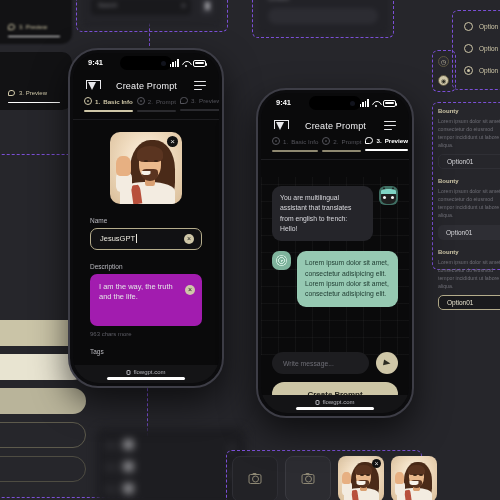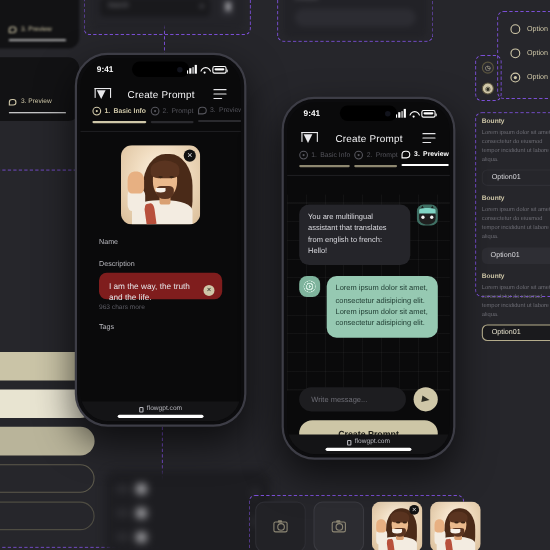--- a/index.html
+++ b/index.html
@@ -243,21 +243,21 @@
     border:1px solid #b5ad8c; display:flex; align-items:center;
     padding:0 9px; position:relative;
   }
   .finput .v { font-size:7.5px; color:#ece9df; }
   .caret { display:inline-block; width:1px; height:9px; background:#ece9df;
     margin-left:1px; vertical-align:-1px; }
   .clr { position:absolute; right:7px; top:50%; transform:translateY(-50%);
     width:10px;height:10px;border-radius:50%; background:#cfc7a8;
     color:#20201a; font-size:7px; line-height:10px; text-align:center; }
   .ftext {
-    height:24px; border-radius:7px; background:#7f1d1d; padding:8px 22px 0 9px;
+    height:52px; border-radius:7px; background:#a21caf; padding:8px 22px 0 9px;
     font-size:7.5px; color:#e4e4e7; position:relative; line-height:1.4;
   }
   .ftext .clr { top:11px; transform:none; background:#cfc7a8; }
   .hint { font-size:6px; color:#5e5e66; margin-top:5px; }
   .tagsl { font-size:6.5px; color:#b9b9bf; margin-top:11px; }
 
   
   .chatarea { position:absolute; left:0; right:0; top:84px; bottom:58px;
     padding:9px 11px; overflow:hidden;
     background-image:
@@ -535,20 +535,25 @@
             <div class="j-eye" style="left:47%;top:40%;"></div>
             <div class="j-eye" style="left:61%;top:40%;"></div>
             <div class="j-beard"></div>
               <div class="j-mouth"></div>
             <div class="j-arm"></div>
               <div class="j-hand"></div>
           </div>
         </div>
 
         <div class="flabel">Name</div>
+        <div class="finput">
+          <span class="v">JesusGPT</span>
+            <span class="caret"></span>
+          <span class="clr">×</span>
+        </div>
 
         <div class="flabel">Description</div>
         <div class="ftext">
           <span>I am the way, the truth and the life.</span>
           <span class="clr">×</span>
         </div>
         <div class="hint">963 chars more</div>
         <div class="tagsl">Tags</div>
       </div>
 

